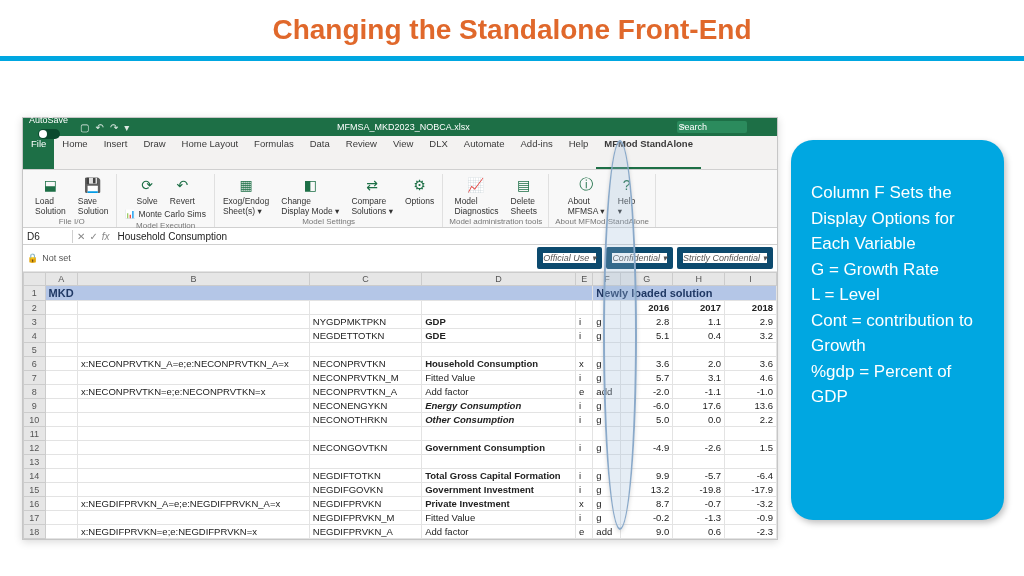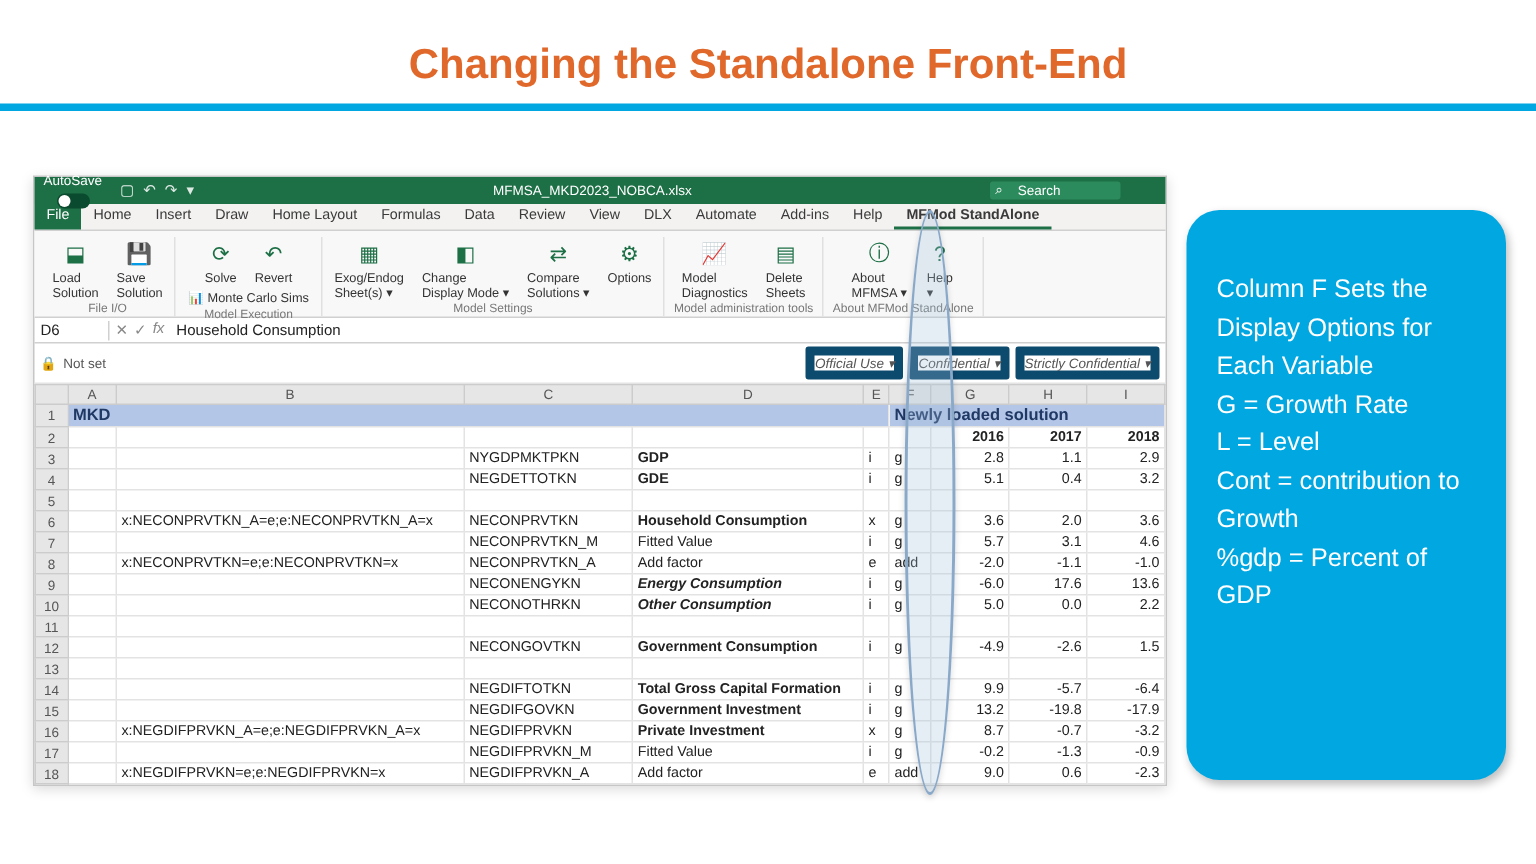--- a/index.html
+++ b/index.html
@@ -1,33 +1,33 @@
 <!DOCTYPE html>
 <html><head>
 <meta charset="utf-8">
 <style>
   * { box-sizing: border-box; margin: 0; padding: 0; }
   body { font-family: "Segoe UI", Arial, sans-serif; background: #fff; width: 1024px; height: 576px; overflow: hidden; position: relative; }
 
-  .slide-title { text-align: center; font-size: 28px; font-weight: 700; color: #e0682b; padding: 14px 0 10px; margin-top: 13px; }
+  .slide-title { text-align: center; font-size: 28px; font-weight: 700; color: #e0682b; padding: 14px 0 10px; }
   .slide-rule { height: 5px; background: #00a7e1; margin-bottom: 24px; }
 
   .excel-shot { position: absolute; left: 22px; top: 117px; width: 756px; border: 1px solid #c6c6c6; background: #fff; font-size: 10px; color: #222; box-shadow: 0 2px 8px rgba(0,0,0,.15); }
 
   .titlebar { background: linear-gradient(#1d6f46,#1d6f46); height: 18px; display:flex; align-items:center; color:#fff; font-size:9px; }
   .titlebar .autosave { display:flex; align-items:center; gap:4px; padding:0 6px;flex-direction:column; }
   .titlebar .toggle { width:22px; height:10px; border-radius:5px; background:#0a4a2e; position:relative; }
   .titlebar .toggle::after { content:""; position:absolute; left:1px; top:1px; width:8px;height:8px;border-radius:50%;background:#fff;}
   .titlebar .qat { display:flex; gap:6px; padding-left:6px; opacity:.85;}
   .titlebar .qat span{font-size:10px;}
   .titlebar .docname{ flex:1; text-align:center; }
-  .titlebar .search{ background:#2b8b5d; border-radius:2px; padding:1px 40px 1px 18px; margin-right:30px; position:relative;}
+  .titlebar .search{ background:#2b8b5d; border-radius:2px; padding:1px 40px 1px 1px; margin-right:30px; position:relative;}
   .titlebar .search::before{content:"⌕"; position:absolute; left:3px; top:0;}
 
-  .tabs { display:flex; background:#f3f2f1; border-bottom:1px solid #d0d0d0; height:18px; font-size:9.5px;}
+  .tabs { display:flex; background:#f3f2f1; border-bottom:1px solid #d0d0d0; height:34px; font-size:9.5px;}
   .tabs div{ padding:2px 8px; color:#3a3a3a; cursor:default;}
   .tabs .file{ background:#1d6f46; color:#fff;}
   .tabs .active{ border-bottom:2px solid #1d6f46; font-weight:600;}
 
   .ribbon { display:flex; background:#f8f8f8; border-bottom:1px solid #d0d0d0; padding:4px 4px 0; height:58px;}
   .rgroup{ display:flex; flex-direction:column; align-items:center; border-right:1px solid #e0e0e0; padding:0 6px; }
   .rgroup .row{display:flex; gap:8px;}
   .rbtn{ display:flex; flex-direction:column; align-items:center; font-size:8.5px; color:#333; gap:1px; padding:1px 2px;}
   .rbtn .ic{ width:20px;height:20px; display:flex;align-items:center;justify-content:center;font-size:14px;color:#1d6f46;}
   .rgroup .lbl{ font-size:8px; color:#777; margin-top:auto; padding-bottom:1px;}

